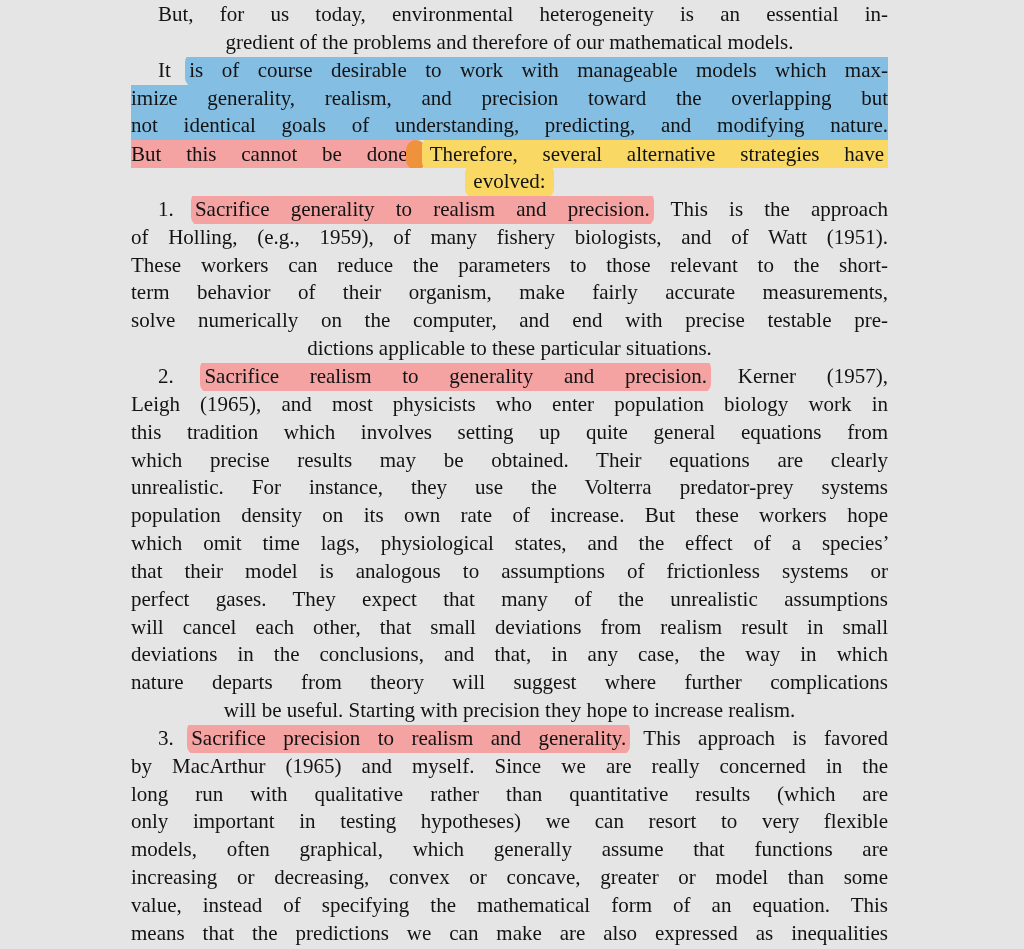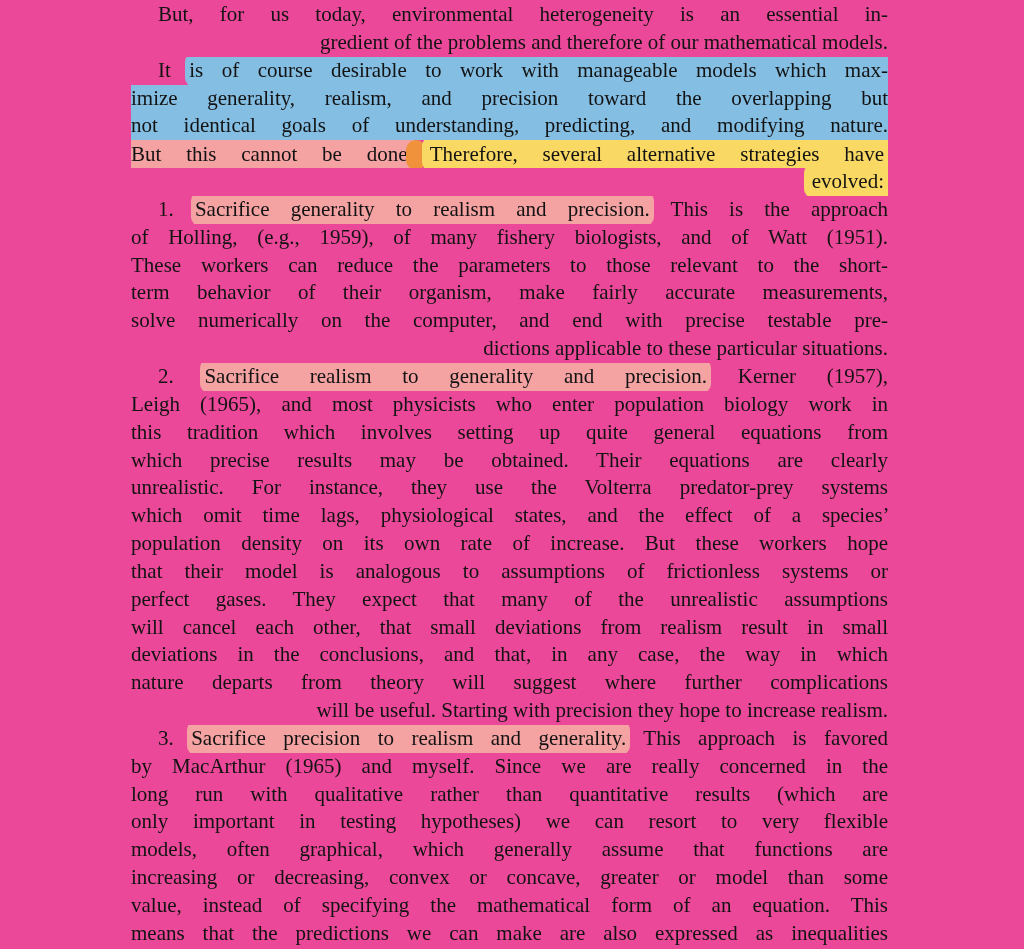--- a/index.html
+++ b/index.html
@@ -4,37 +4,37 @@
 <style>
   html, body {
     margin: 0; padding: 0;
     width: 1024px; height: 949px;
     background: #ffffff;
     overflow: hidden;
   }
   .page {
     position: relative;
     width: 1024px; height: 949px;
-    background: #ec4899;
+    background: #e5e5e5;
     font-family: "Liberation Serif", "DejaVu Serif", serif;
     color: var(--text-color, #131313);
   }
   .column {
     position: absolute;
     left: 131px; top: 1px;
     width: 757px;
   }
   .line {
     position: relative;
     height: 27.85px;
     line-height: 27.85px;
     font-size: 21px;
     overflow: hidden;
     white-space: normal;
-    text-align: right;
+    text-align: center;
   }
   .line.just { text-align: justify; }
   .line.just::after { content: ""; display: inline-block; width: 100%; height: 0; }
   .line.indent { padding-left: 27px; }
   span[data-hl] { border-radius: 9px; }
   span[data-hl="blue"]   { background: var(--hl-blue,   #84bee3); padding: 5px 4px; margin: 8px -4px; }
   span[data-hl="pink"]   { background: var(--hl-pink,   #f4a2a2); padding: 5px 4px; margin: 0 -4px; }
   span[data-hl="yellow"] { background: var(--hl-yellow, #f9d964); padding: 5px 8px; margin: 0 -4px; }
   span[data-hl="orange-blob"] {
     display: inline-block;
@@ -99,24 +99,24 @@
     <div class="line just">
       <span data-hl="none">this tradition which involves setting up quite general equations from</span>
     </div>
     <div class="line just">
       <span data-hl="none">which precise results may be obtained. Their equations are clearly</span>
     </div>
     <div class="line just">
       <span data-hl="none">unrealistic. For instance, they use the Volterra predator-prey systems</span>
     </div>
     <div class="line just">
-      <span data-hl="none">which omit time lags, physiological states, and the effect of a species’</span>
+      <span data-hl="none">population density on its own rate of increase. But these workers hope</span>
     </div>
     <div class="line just">
-      <span data-hl="none">population density on its own rate of increase. But these workers hope</span>
+      <span data-hl="none">which omit time lags, physiological states, and the effect of a species’</span>
     </div>
     <div class="line just">
       <span data-hl="none">that their model is analogous to assumptions of frictionless systems or</span>
     </div>
     <div class="line just">
       <span data-hl="none">perfect gases. They expect that many of the unrealistic assumptions</span>
     </div>
     <div class="line just">
       <span data-hl="none">will cancel each other, that small deviations from realism result in small</span>
     </div>

